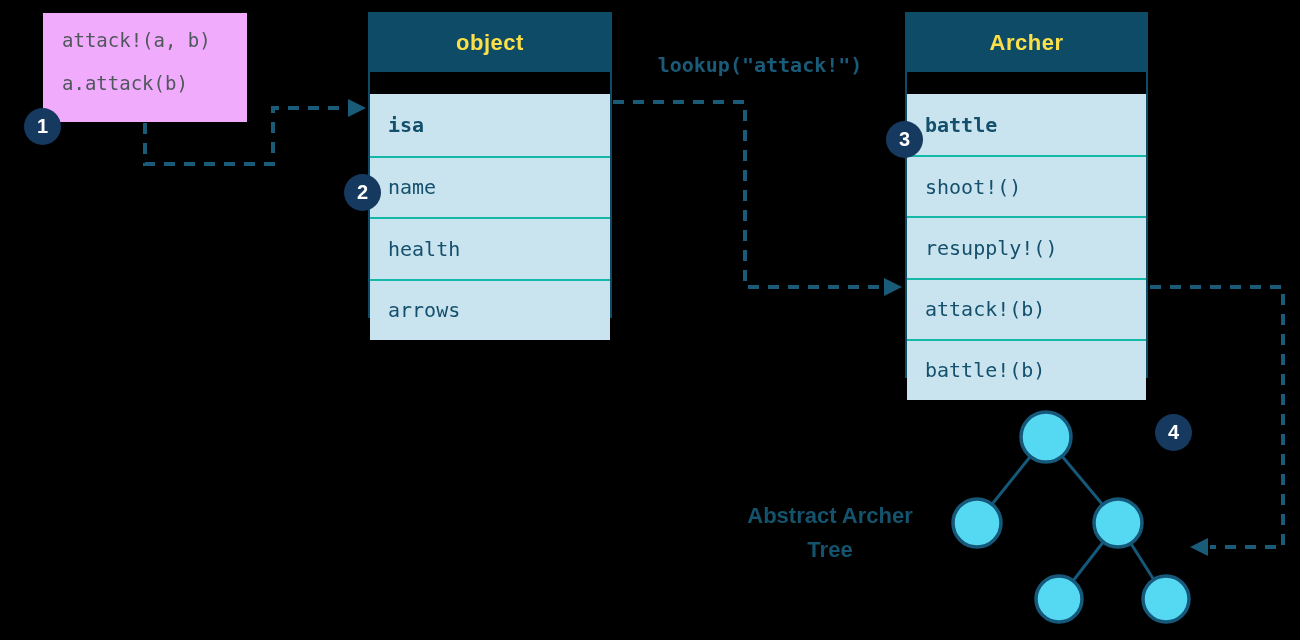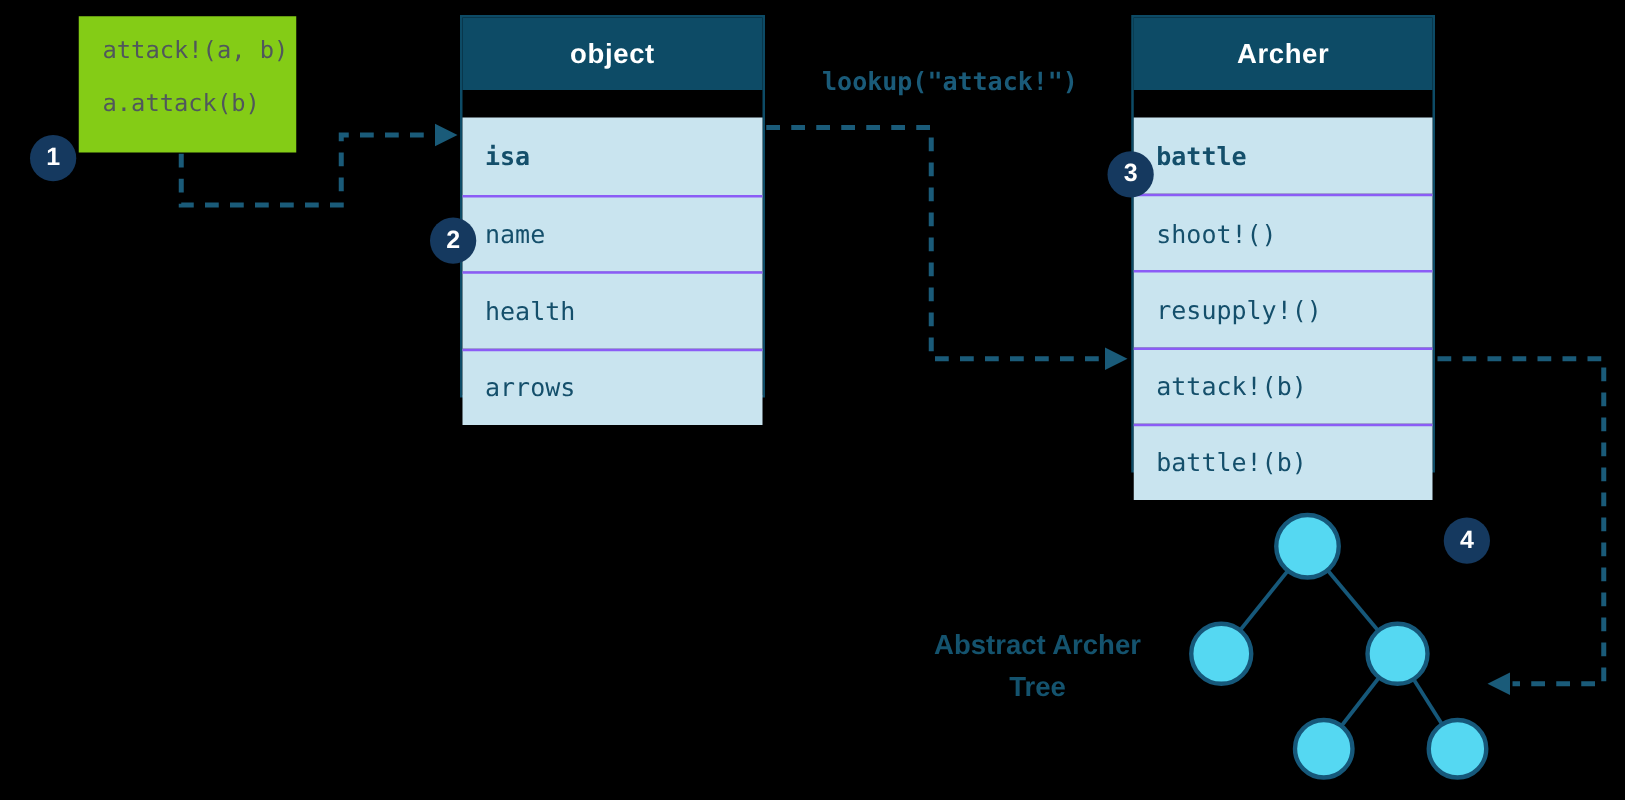--- a/index.html
+++ b/index.html
@@ -4,40 +4,40 @@
 <style>
   html,body{margin:0;padding:0;background:#000;}
   .stage{
     position:relative;width:1300px;height:640px;background:#000;overflow:hidden;
     font-family:"Liberation Sans",sans-serif;
   }
   svg.layer{position:absolute;left:0;top:0;pointer-events:none;}
 
   
   .code-box{
-    position:absolute;left:43px;top:13px;width:174px;height:109px;
-    background:#84cc16;box-sizing:border-box;padding:14px 0 0 19px;margin-left:20px;
+    position:absolute;left:43px;top:13px;width:204px;height:109px;
+    background:#f0abfc;box-sizing:border-box;padding:14px 0 0 19px;
   }
   .code-line{
     display:block;font-family:"DejaVu Sans Mono",monospace;font-size:19px;
     color:#50575c;line-height:26px;margin-bottom:17px;white-space:pre;
   }
 
   
   .uml-table{position:absolute;box-sizing:border-box;border:2px solid #0d4b66;}
   .uml-table .hdr{
-    background:#0d4b66;color:#ffffff;font-weight:bold;font-size:22px;
+    background:#0d4b66;color:#fde047;font-weight:bold;font-size:22px;
     display:flex;align-items:center;justify-content:center;height:58px;
     letter-spacing:.5px;
   }
   .uml-table .rows{display:flex;flex-direction:column;margin-top:22px;}
   .uml-table .row{
     background:#c9e4ef;display:flex;align-items:center;padding-left:18px;
     font-family:"DejaVu Sans Mono",monospace;font-size:20px;color:#144f6b;
-    border-top:2px solid #8b5cf6;box-sizing:border-box;
+    border-top:2px solid #14b8a6;box-sizing:border-box;
   }
   .uml-table .row:first-child{border-top:none;}
   .uml-table .row.bold{font-weight:bold;}
   .t-object{left:368px;top:12px;width:244px;height:306px;}
   .t-object .row{height:61.5px;}
   .t-archer{left:905px;top:12px;width:243px;height:366px;}
   .t-archer .row{height:61.2px;}
 
   
   .lookup-label{

